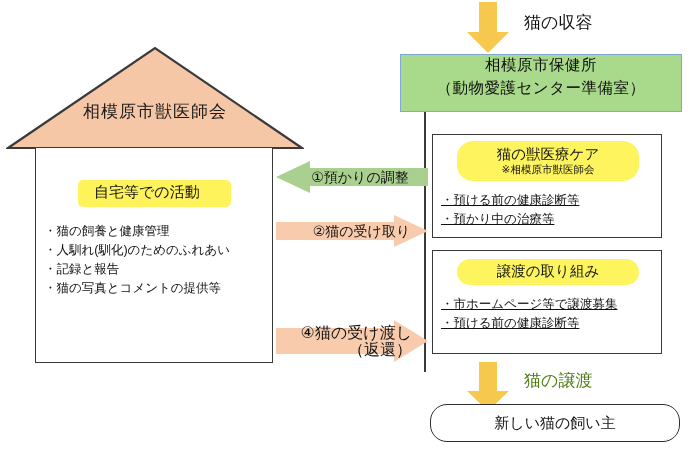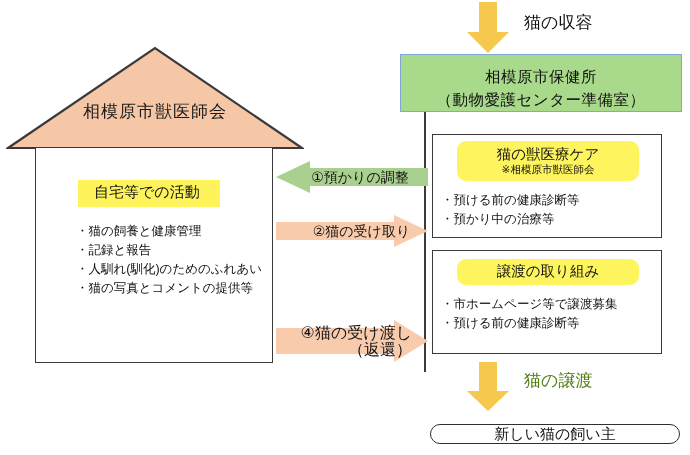--- a/index.html
+++ b/index.html
@@ -29,49 +29,49 @@
     pointer-events: none;
   }
   #house-body {
     left: 35px; top: 148px; width: 238px; height: 215px;
     border: 1.6px solid #3a3a3a;
     border-top: none;
     background: #ffffff;
   }
   #home-activity-badge {
     left: 78px; top: 180px;
-    padding: 3px 20px 5px 16px;
+    padding: 3px 31px 5px 16px;
     background: #fff35c;
-    border-radius: 0;
+    border-radius: 5px;
     font-size: 15px;
     color: #111;
     white-space: nowrap;
   }
   #home-activity-list {
     left: 44px; top: 222px; width: 230px;
     font-size: 12.5px;
     line-height: 19px;
     color: #111;
   }
-  #home-activity-list div { white-space: nowrap; margin-left: 32px; }
+  #home-activity-list div { white-space: nowrap; }
 
   
   #intake-arrow { left: 466px; top: 2px; width: 44px; height: 52px; }
   #intake-label {
     left: 524px; top: 11px;
     font-size: 17px; color: #111; white-space: nowrap;
   }
 
   
   #health-center-box {
     left: 400px; top: 54px; width: 282px; height: 58px;
     background: #a9d98a;
     border: 1.5px solid #7fa8d8;
     display: flex; flex-direction: column;
-    align-items: center; justify-content: flex-end;
+    align-items: center; justify-content: flex-start;
     gap: 2px;
   }
   #health-center-box .ln {
     font-size: 15.5px; color: #101010; white-space: nowrap; letter-spacing: .5px;
   }
 
   
   #center-stem {
     left: 424px; top: 112px; width: 1.6px; height: 260px;
     background: #3a3a3a;
@@ -81,50 +81,51 @@
   .panel {
     border: 1.4px solid #3a3a3a;
     background: #ffffff;
   }
   #vet-care-panel { left: 432px; top: 134px; width: 230px; height: 104px; }
   #transfer-panel { left: 432px; top: 250px; width: 230px; height: 104px; }
 
   .panel-badge {
     position: absolute;
     background: #fdf45e;
-    border-radius: 9px;
+    border-radius: 16px;
     text-align: center;
     padding: 4px 0 5px 0;
   }
   .panel-badge .bt { font-size: 14.5px; color: #111; white-space: nowrap; line-height: 18px; }
   .panel-badge .bs { font-size: 10.5px; color: #111; white-space: nowrap; line-height: 13px; }
 
   #vet-care-badge { left: 24px; top: 6px; width: 182px; }
   #transfer-badge { left: 24px; top: 8px; width: 182px; height: 26px; display:flex; align-items:flex-end; justify-content:center; }
 
   .panel-list {
     position: absolute;
     font-size: 12.5px;
     line-height: 19px;
     color: #111;
+    text-decoration: underline;
   }
   #vet-care-list { left: 8px; top: 56px; }
   #transfer-list { left: 8px; top: 44px; }
   .panel-list div { white-space: nowrap; }
 
   
   #adopt-arrow { left: 466px; top: 362px; width: 44px; height: 50px; }
   #adopt-label {
     left: 524px; top: 369px;
     font-size: 17px; color: #4d7c0f; white-space: nowrap;
   }
 
   
   #new-owner-box {
-    left: 430px; top: 424px; width: 250px; height: 20px;
+    left: 430px; top: 404px; width: 250px; height: 38px;
     border: 1.8px solid #2f2f2f;
     border-radius: 17px;
     background: #ffffff;
     display: flex; align-items: center; justify-content: center;
   }
   #new-owner-box span { font-size: 15px; color: #111; }
 
   
   .step-arrow { position: absolute; }
   .step-arrow .txt {
@@ -154,22 +155,22 @@
     <polygon points="2,102 149,2 296,102" fill="#f6c7a6" stroke="#3a3a3a" stroke-width="2.2"></polygon>
   </svg>
   <div id="house-roof-label">相模原市獣医師会</div>
 
   <div class="abs" id="house-body"></div>
 
   <div class="abs" id="home-activity-badge">自宅等での活動</div>
 
   <div class="abs" id="home-activity-list">
     <div>・猫の飼養と健康管理</div>
+    <div>・人馴れ(馴化)のためのふれあい</div>
     <div>・記録と報告</div>
-    <div>・人馴れ(馴化)のためのふれあい</div>
     <div>・猫の写真とコメントの提供等</div>
   </div>
 
   <svg class="abs" id="intake-arrow" viewBox="0 0 44 52" preserveAspectRatio="none">
     <polygon points="13,0 31,0 31,30 43,30 22,51 1,30 13,30" fill="#f6c94e"></polygon>
   </svg>
   <div class="abs" id="intake-label">猫の収容</div>
 
   <div class="abs" id="health-center-box">
     <div class="ln">相模原市保健所</div>

